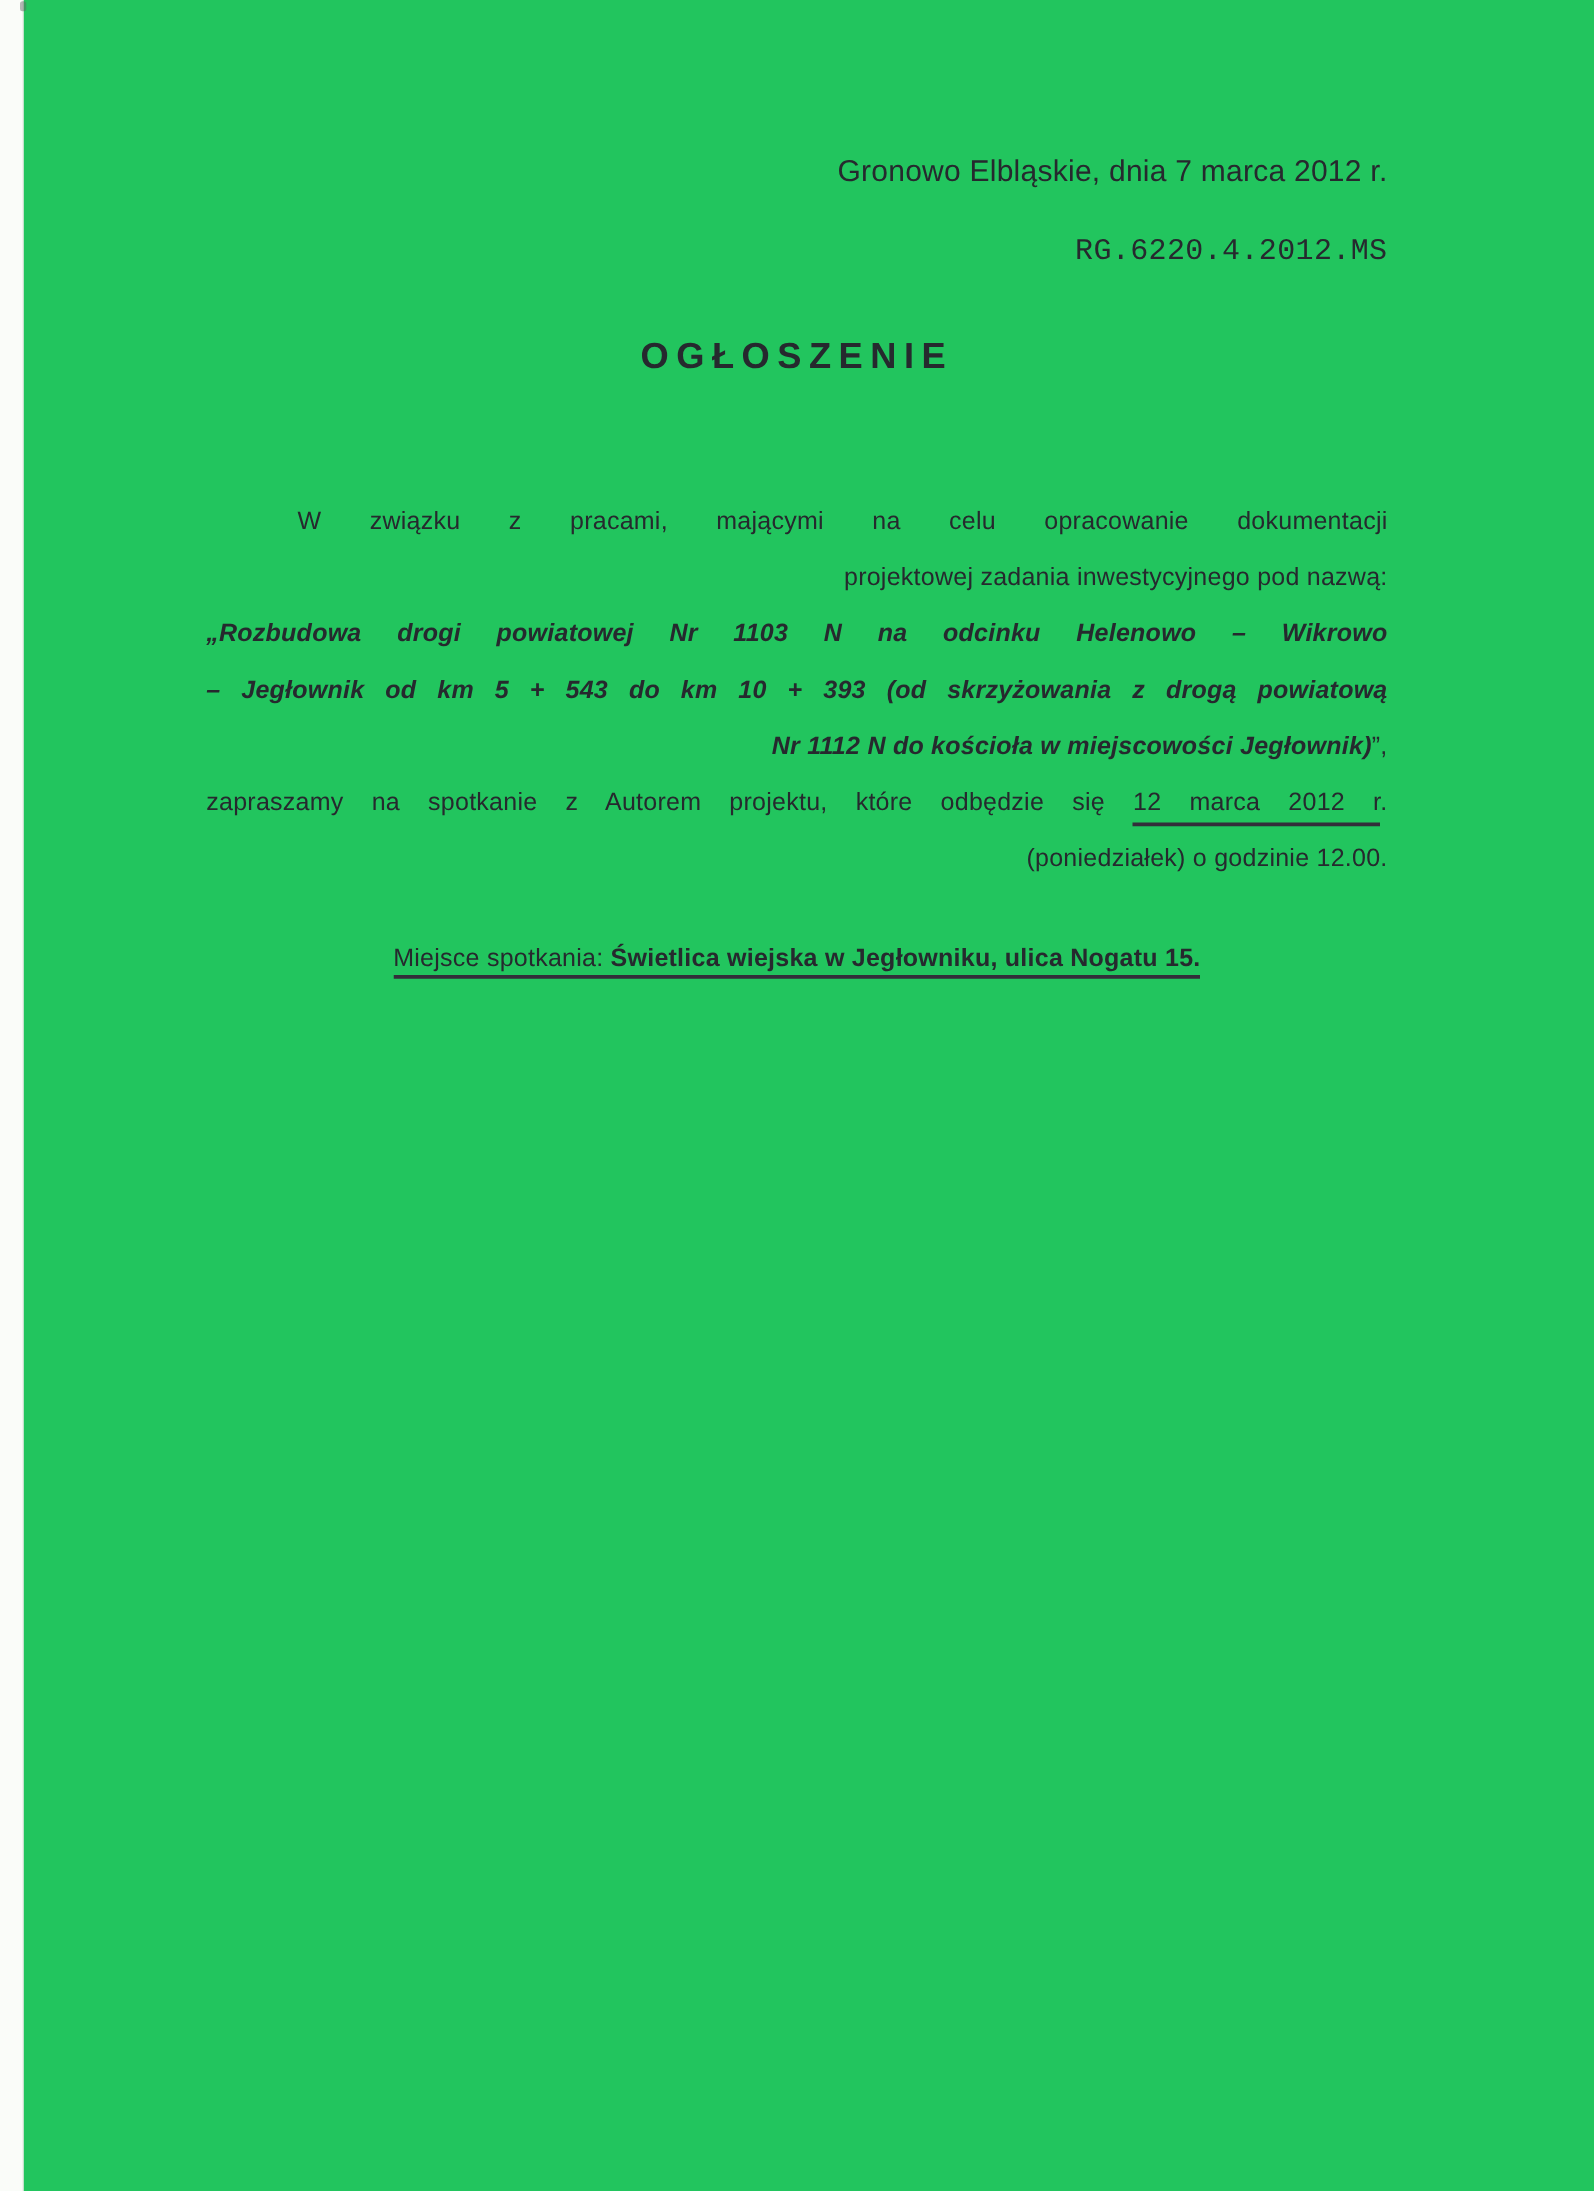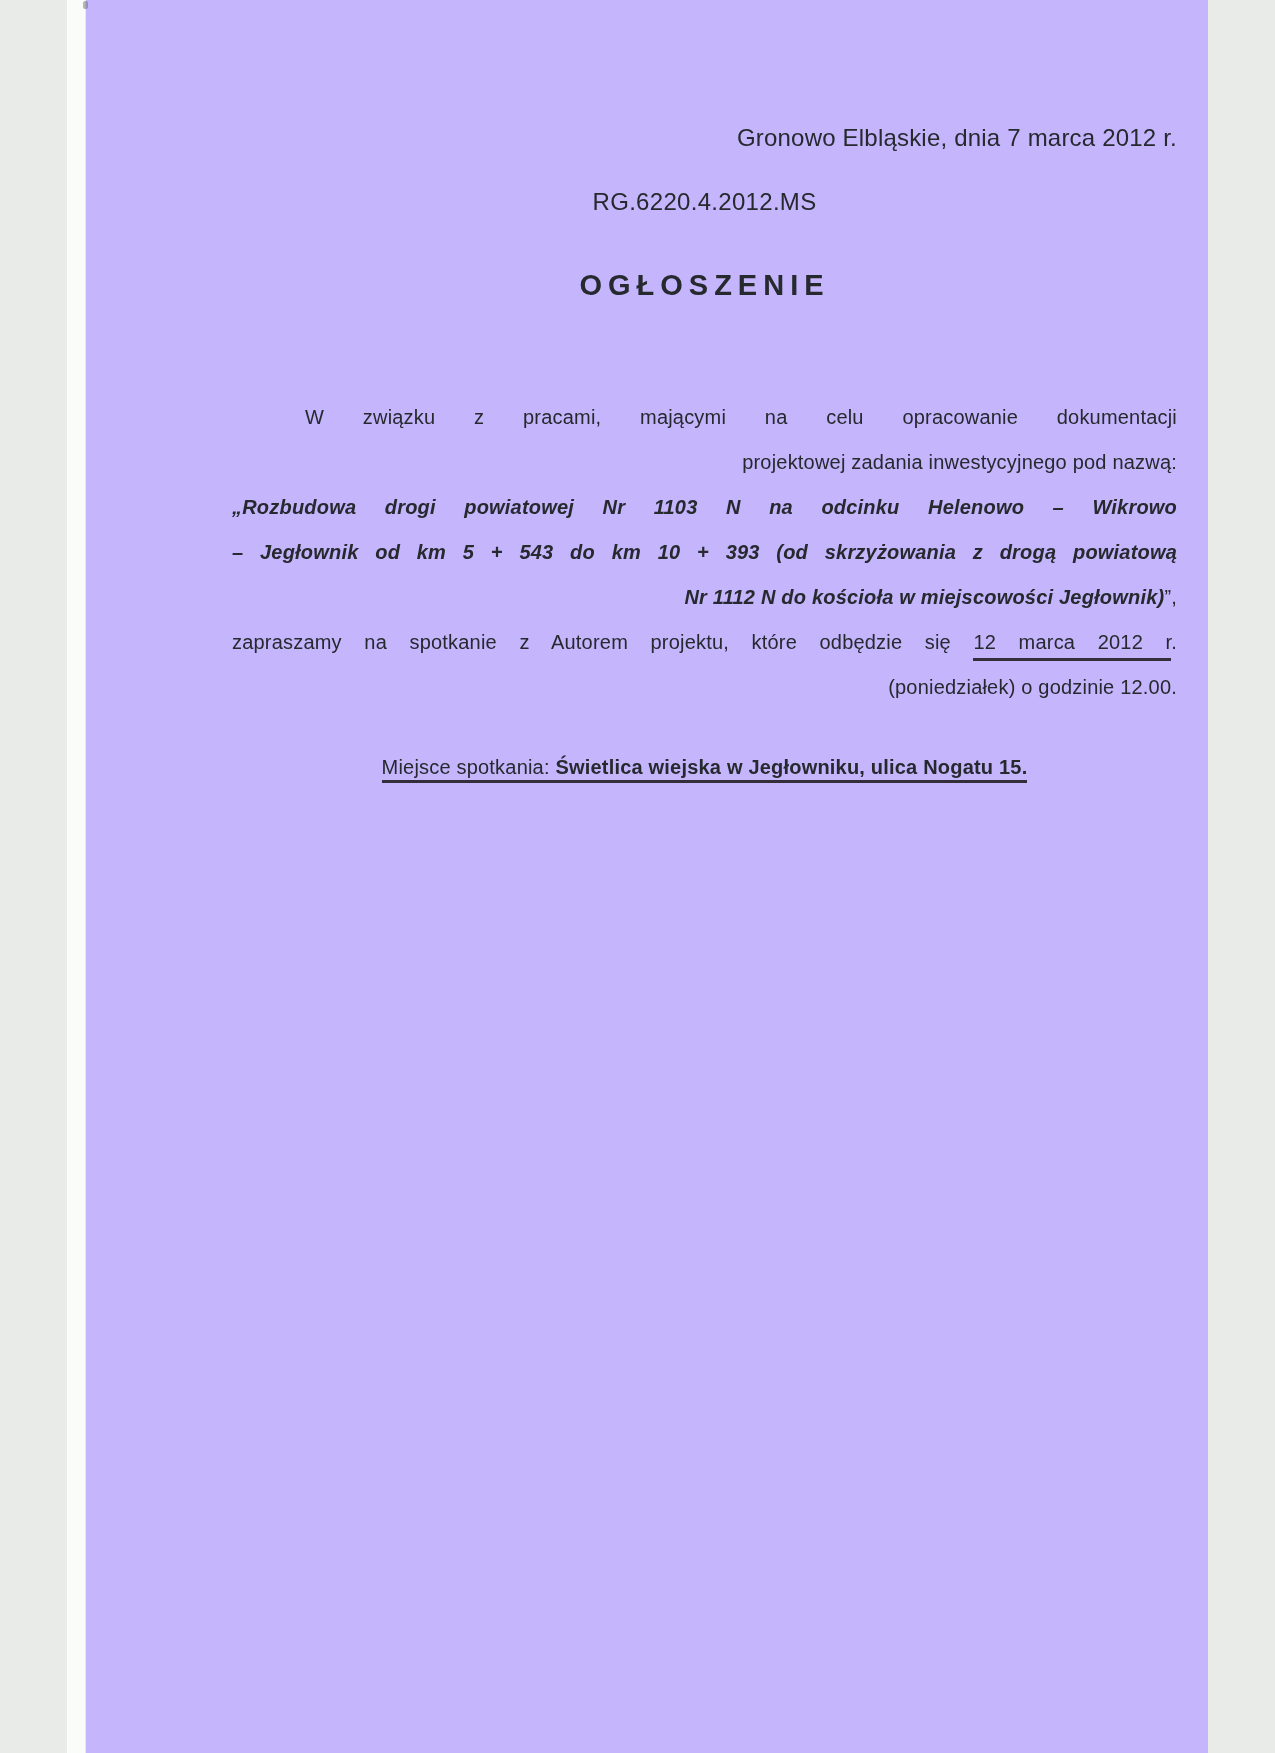--- a/index.html
+++ b/index.html
@@ -3,24 +3,24 @@
 <meta charset="utf-8">
 <title>Ogłoszenie</title>
 <style>
   html, body {
     margin: 0;
     padding: 0;
     background: #e9ebe8;
   }
   .page {
     position: relative;
-    width: 1141px;
+    width: 1275px;
     height: 1753px;
     margin: 0 auto;
-    background: #c4b5fd;
+    background: #22c55e;
     font-family: "Liberation Sans", "DejaVu Sans", sans-serif;
     color: #26292e;
     overflow: hidden;
   }
   
   .scan-edge {
     position: absolute;
     left: 0; top: 0;
     width: 18px; height: 100%;
     background: #fafcf9;
@@ -39,23 +39,24 @@
     width: 945px;
   }
   .dateline {
     top: 124px;
     text-align: right;
     font-size: 24px;
     letter-spacing: 0.2px;
   }
   .reference {
     top: 188px;
-    text-align: center;
+    text-align: right;
     font-size: 24px;
     letter-spacing: 0.3px;
+    font-family: Liberation Mono, monospace;
   }
   .doc-title {
     top: 269px;
     text-align: center;
     font-size: 29px;
     font-weight: bold;
     letter-spacing: 6px;
   }
   .body-block {
     top: 395px;

